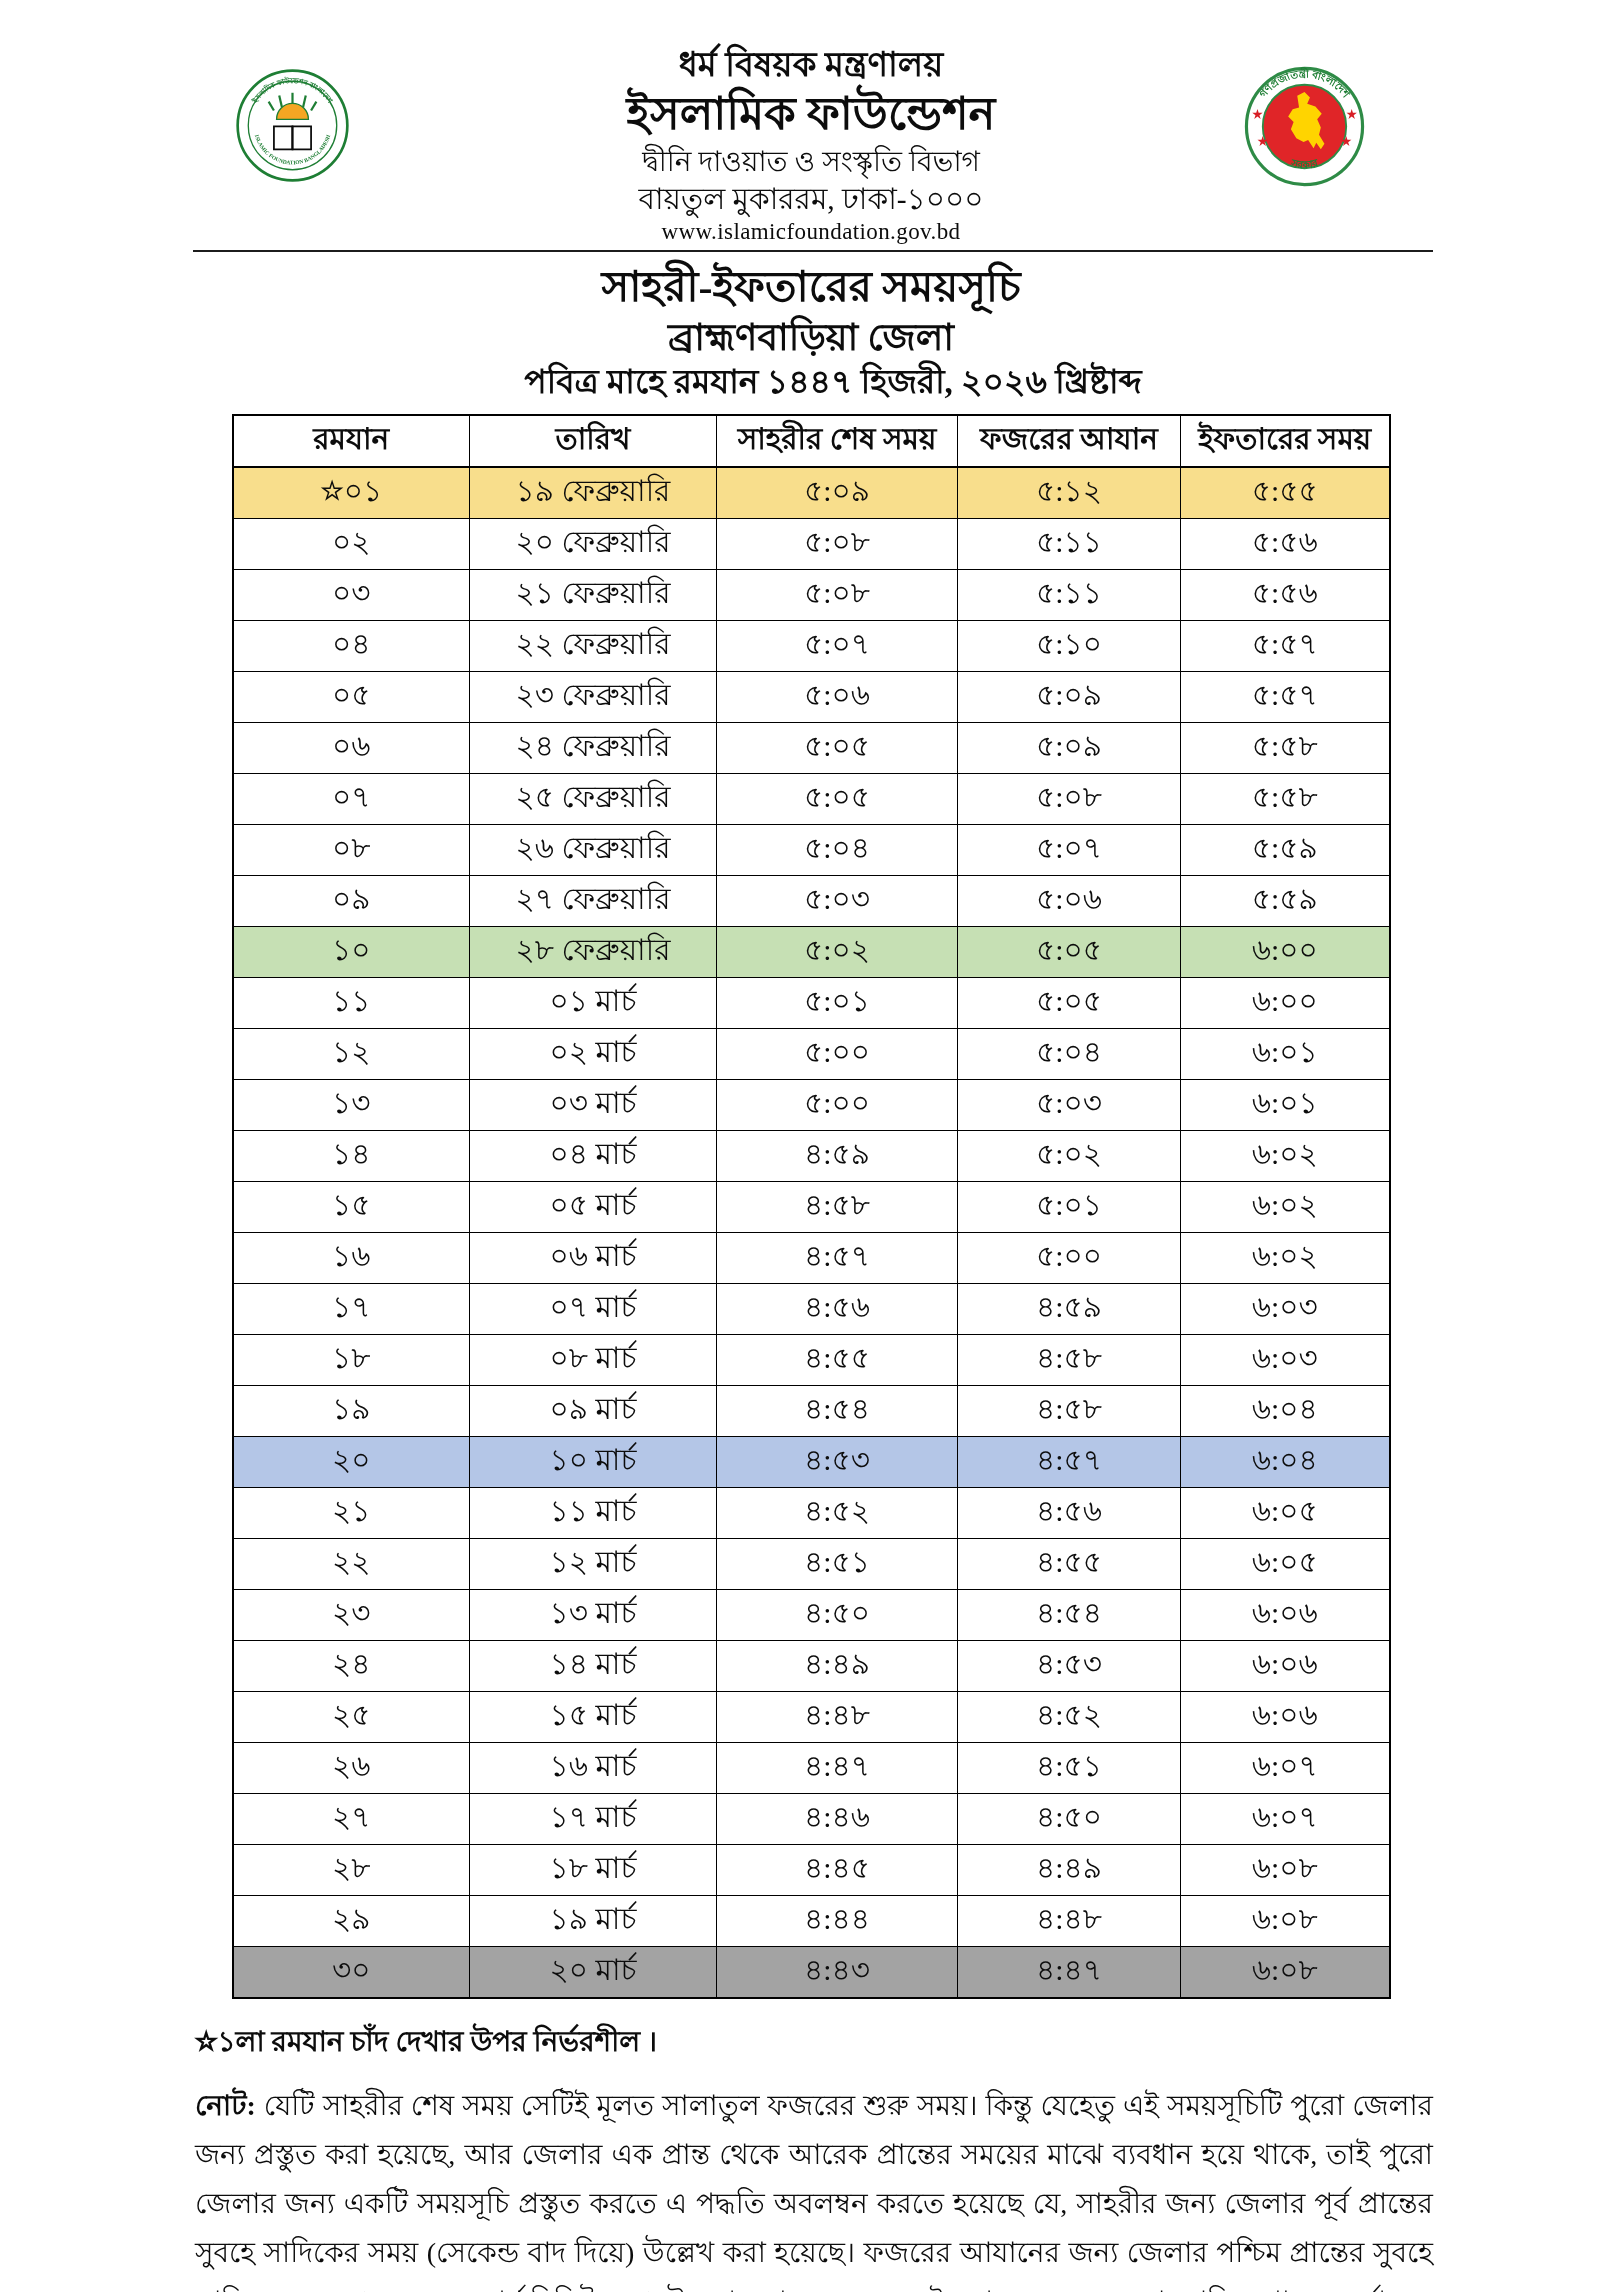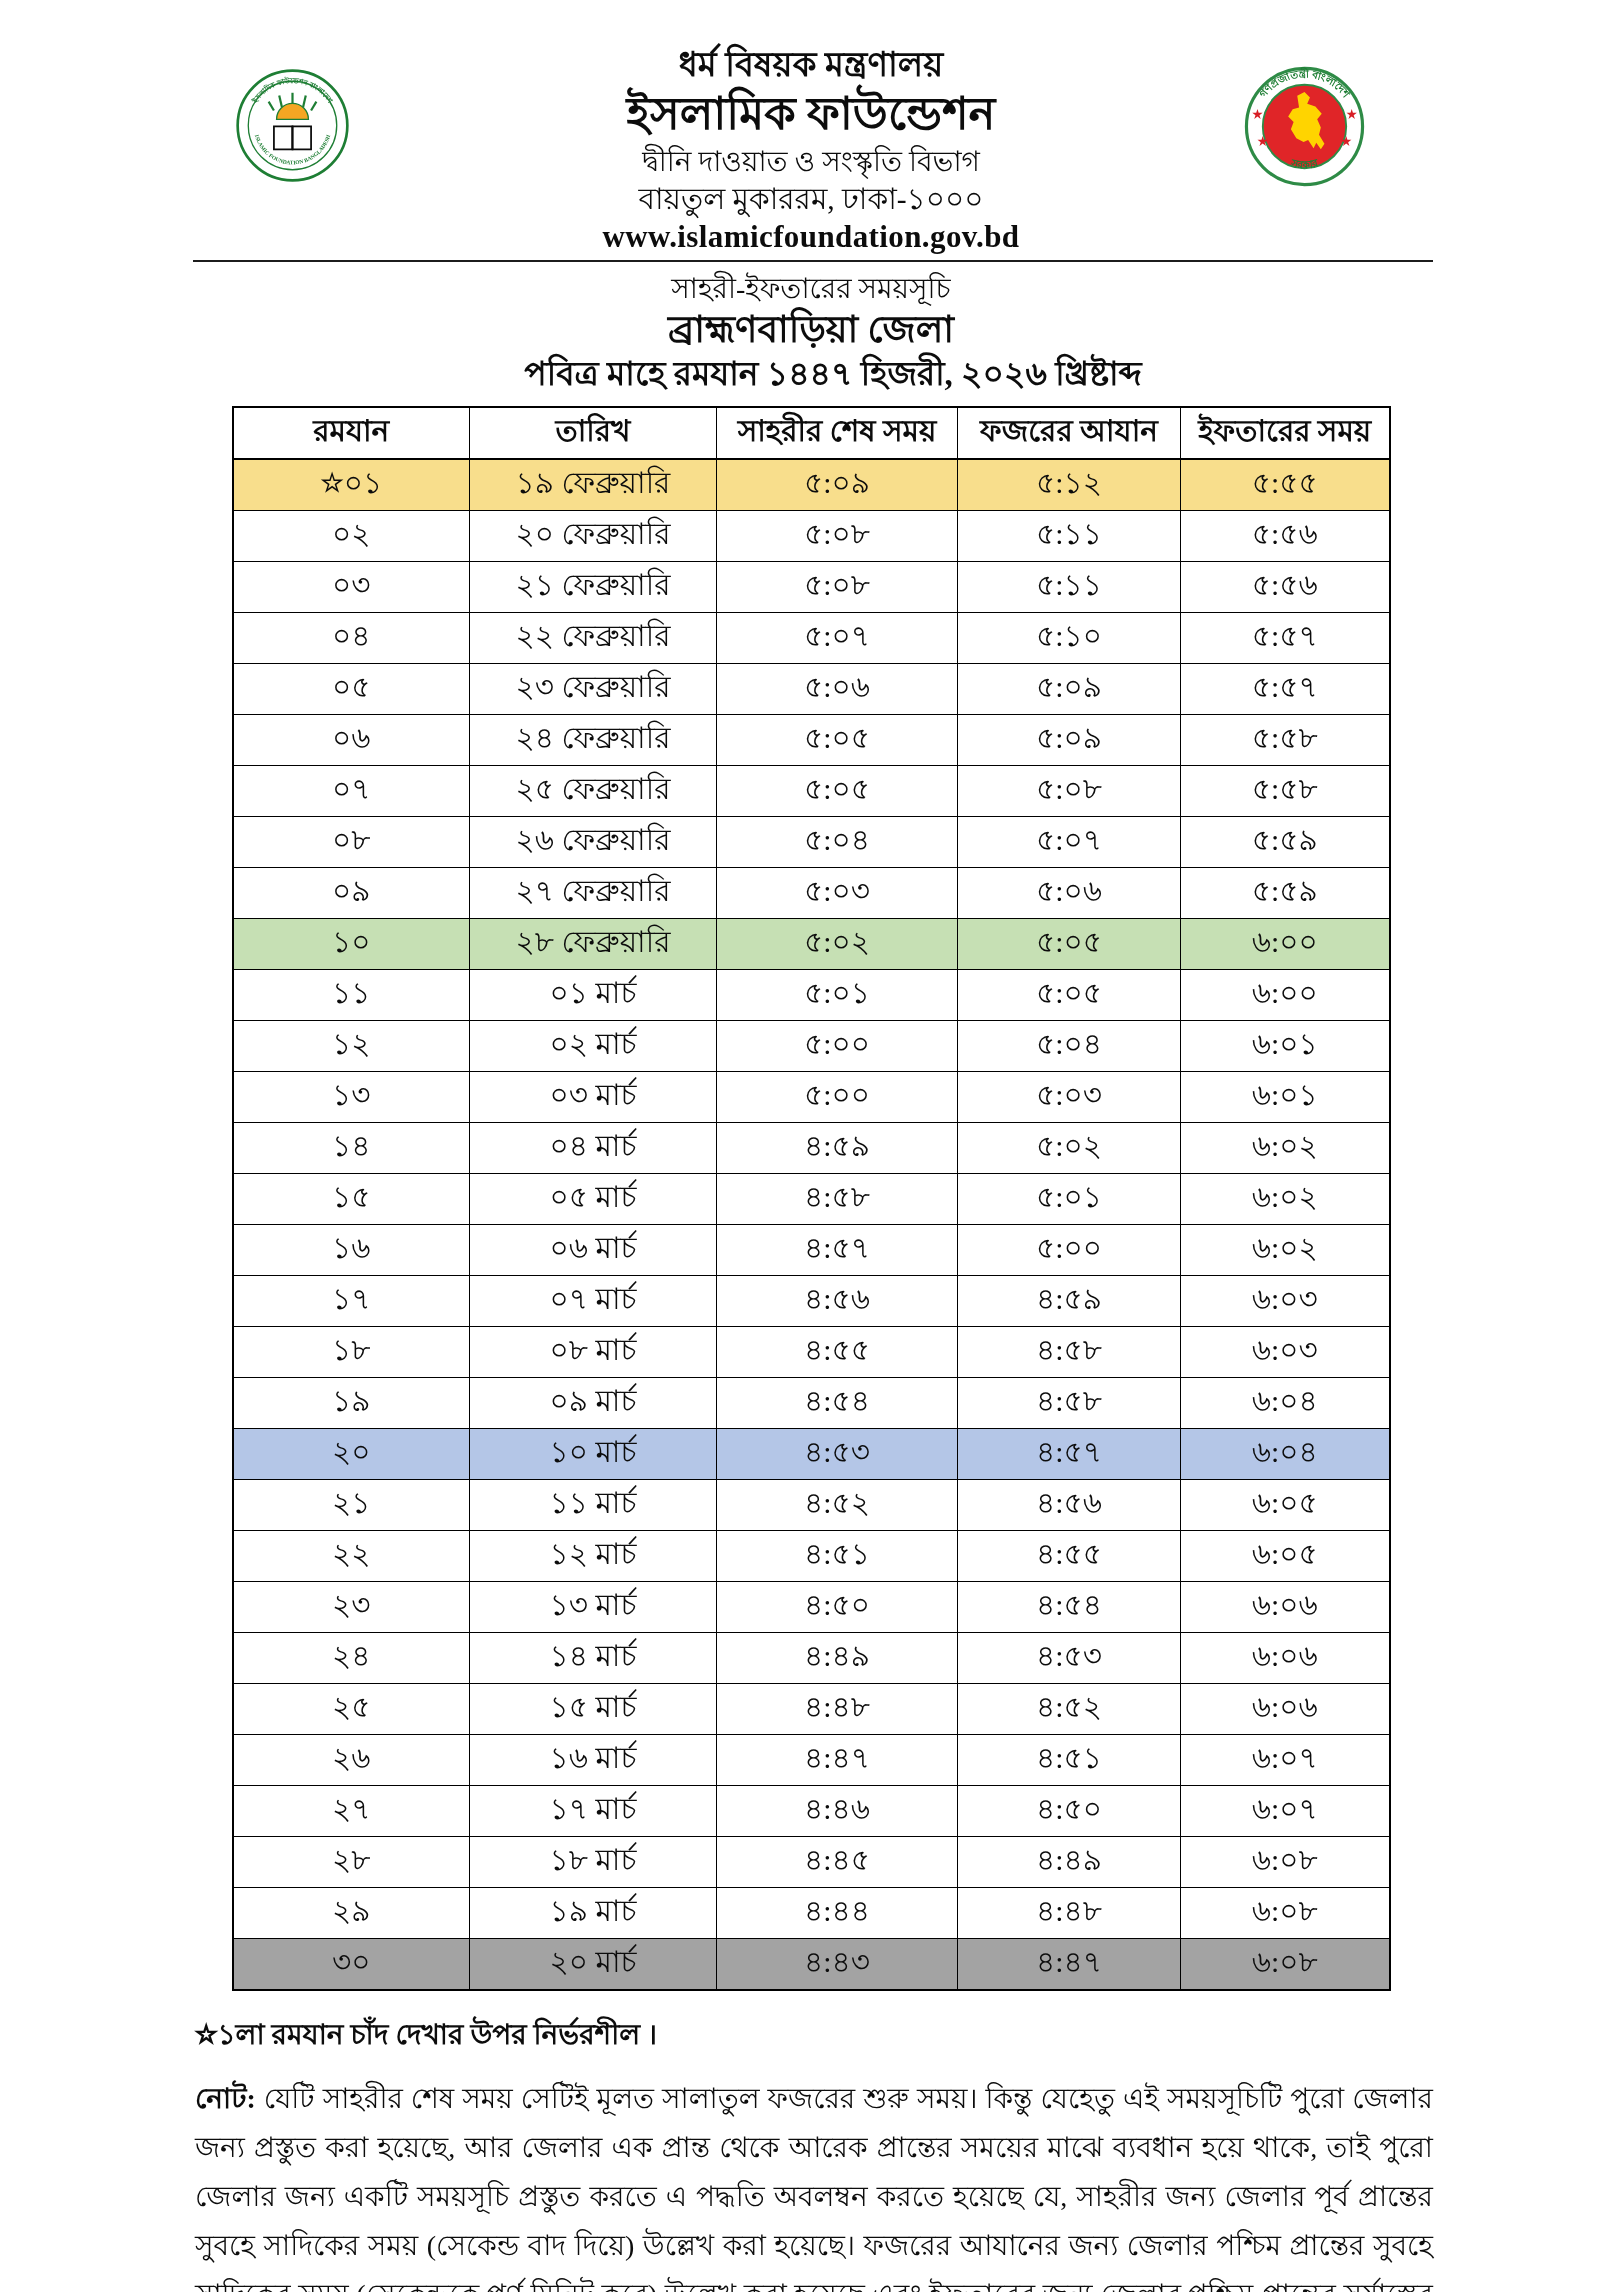--- a/index.html
+++ b/index.html
@@ -7,26 +7,26 @@
   .page { width:1622px; height:2293px; background:#ffffff; position:relative; overflow:hidden; }
 
   
   .header { position:relative; padding-top:45px; text-align:center; }
   .logo-left  { position:absolute; left:235px;  top:68px;  width:115px; height:115px; }
   .logo-right { position:absolute; left:1241px; top:63px;  width:127px; height:127px; }
   .h-ministry { font-size:34px; font-weight:bold; line-height:1.2; }
   .h-org      { font-size:45px; font-weight:bold; line-height:1.25; }
   .h-dept     { font-size:28px; line-height:1.3; margin-top:1.8px; }
   .h-address  { font-size:29.6px; line-height:1.3; }
-  .h-website  { font-size:31px; font-weight:bold; letter-spacing:0.4px; }
+  .h-website  { font-size:23px; font-weight:normal; letter-spacing:0.4px; }
   .header-rule { width:1240px; margin:5.4px auto 0 193px; border-top:2.7px solid #1c1c1c; }
 
   
   .titles { text-align:center; margin-top:9px; }
-  .t-main     { font-size:28px; font-weight:normal; line-height:1.25; }
+  .t-main     { font-size:42px; font-weight:bold; line-height:1.25; }
   .t-district { font-size:37px; font-weight:bold; line-height:1.3; }
   .t-sub      { font-size:33px; font-weight:600;  line-height:1.25;padding-left:44px; }
 
   
   table.timetable { border-collapse:collapse; margin:10.7px auto 0 auto; width:1157px;
                     table-layout:fixed; border:2.7px solid #000; }
   .timetable th { height:52px; font-size:29.6px; font-weight:bold; border:1.8px solid #000;
                   border-bottom:2.7px solid #000; background:#fff; text-align:center; vertical-align:middle; }
   .timetable td { height:41px; font-size:29.6px; border:1.8px solid #000; text-align:center;
                   vertical-align:middle; }

